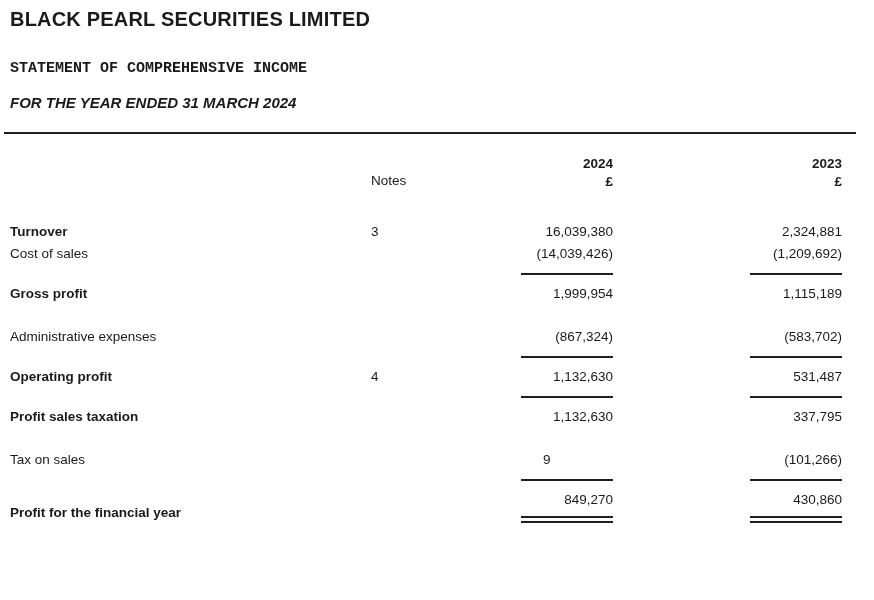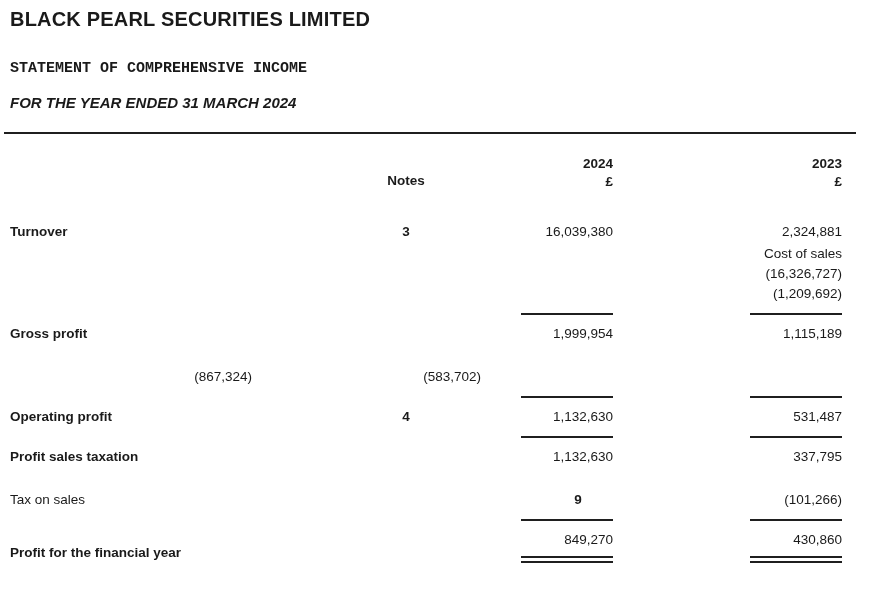--- a/index.html
+++ b/index.html
@@ -46,22 +46,21 @@
   
   .trow {
     display: flex;
     align-items: flex-end;
     font-size: 13.5px;
     line-height: 20px;
   }
   .c-label { flex: 1; }
   .c-notes {
     width: 70px;
-    text-align: center;
-    font-weight: bold;
+    font-weight: normal;
   }
   .c-num {
     width: 172px;
     display: flex;
     flex-direction: column;
     align-items: flex-end;
     text-align: right;
     justify-content: center;
   }
   .c-num.prior { width: 229px; }
@@ -69,21 +68,21 @@
   .thead {
     margin-top: 21px;
     font-weight: bold;
   }
   .thead .year-line { line-height: 18px; }
 
   .b { font-weight: bold; }
 
   
   .r-first  { margin-top: 31px; }
-  .r-tight  { margin-top: 2px; flex-direction: column;  }
+  .r-tight  { margin-top: 2px;  }
   .r-plain  { margin-top: 23px; }
   .r-ruled  { margin-top: 9px;  }
 
   
   .rule {
     width: 92px;
     border-top: 2px solid #1f1f1f;
     margin-bottom: 9px;
   }
   
@@ -127,41 +126,42 @@
       </div>
     <div class="c-num prior">
         <span>2,324,881</span>
       </div>
   </div>
 
   <div class="trow r-tight">
     <div class="c-label">Cost of sales</div>
     <div class="c-notes"></div>
     <div class="c-num">
-        <span>(16,326,727)</span>
+        <span>(14,039,426)</span>
       </div>
     <div class="c-num prior">
         <span>(1,209,692)</span>
       </div>
   </div>
 
   <div class="trow r-ruled">
     <div class="c-label b">Gross profit</div>
     <div class="c-notes"></div>
     <div class="c-num">
       <span class="rule"></span>
       <span>1,999,954</span>
     </div>
     <div class="c-num prior">
       <span class="rule"></span>
       <span>1,115,189</span>
     </div>
   </div>
 
   <div class="trow r-plain">
+    <div class="c-label">Administrative expenses</div>
     <div class="c-notes"></div>
     <div class="c-num">
         <span>(867,324)</span>
       </div>
     <div class="c-num prior">
         <span>(583,702)</span>
       </div>
   </div>
 
   <div class="trow r-ruled">

